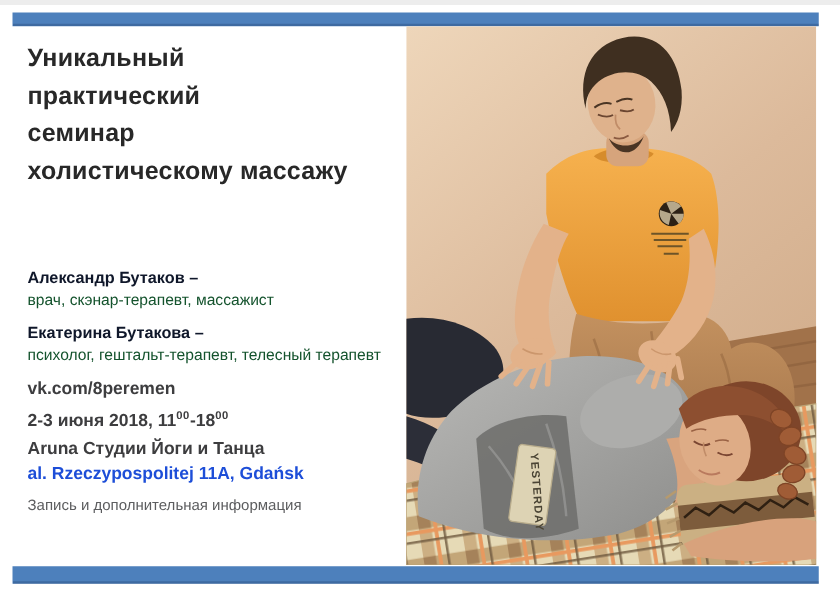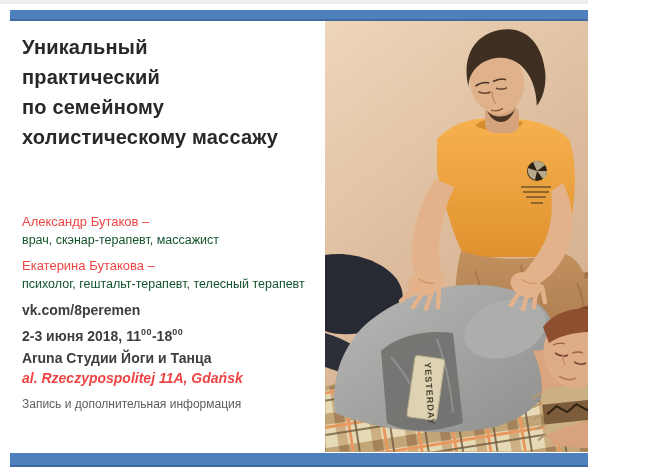--- a/index.html
+++ b/index.html
@@ -1,47 +1,47 @@
 <!DOCTYPE html>
 <html><head>
 <meta charset="utf-8">
 <style>
   html,body{margin:0;padding:0;background:#fff;}
-  #page{position:relative;width:588px;height:475px;background:#ffffff;overflow:hidden;
+  #page{position:relative;width:672px;height:475px;background:#ffffff;overflow:hidden;
         font-family:"Liberation Sans",sans-serif;}
   .top-edge{position:absolute;left:0;top:0;width:672px;height:4px;background:#ededed;}
   .accent-bar{position:absolute;left:10px;width:645px;background:#4d80bc;
         box-shadow:inset 0 -2px 0 rgba(20,40,80,.25);}
   #bar-top{top:10px;height:11px;}
   #bar-bottom{top:453px;height:14px;}
   .col{position:absolute;left:22px;width:300px;}
   .title{top:32px;font-size:20px;line-height:30px;font-weight:bold;color:#282828;letter-spacing:.2px;}
   .intro{top:191px;font-size:12px;color:#5c5d5f;}
-  .pname{font-size:13px;font-weight:normal;color:#ef4444;}
+  .pname{font-size:13px;font-weight:bold;color:#0f172a;}
   .prole{font-size:12.5px;color:#14532d;}
   .vk{top:302px;font-size:14px;font-weight:bold;color:#3d3d3f;}
   .datl{top:327px;font-size:14px;font-weight:bold;color:#3d3d3f;}
   .datl sup{font-size:9px;vertical-align:6px;letter-spacing:.5px;}
   .venue{top:350px;font-size:14px;font-weight:bold;color:#3d3d3f;}
-  .addr{top:370px;font-size:14px;font-weight:bold;color:#ef4444;font-style:italic;}
+  .addr{top:370px;font-size:14px;font-weight:bold;color:#1d4ed8;}
   .note{top:397px;font-size:12px;color:#5c5d5f;}
   .email{top:416px;font-size:13.5px;font-weight:bold;color:#3d3d3f;}
   #photo{position:absolute;left:325px;top:21px;width:328px;height:431px;}
 </style>
 </head>
 <body>
 
 <div id="page">
   <div class="top-edge"></div>
   <div class="accent-bar" id="bar-top"></div>
 
   <div class="col title">
     <div>Уникальный</div>
     <div>практический</div>
-    <div>по семейному</div>
+    <div>семинар</div>
     <div>холистическому массажу</div>
   </div>
 
 
   <div class="col pname" style="top:214px">Александр Бутаков –</div>
   <div class="col prole" style="top:233px">врач, скэнар-терапевт, массажист</div>
   <div class="col pname" style="top:258px">Екатерина Бутакова –</div>
   <div class="col prole" style="top:277px">психолог, гештальт-терапевт, телесный терапевт</div>
 
   <div class="col vk">vk.com/8peremen</div>

